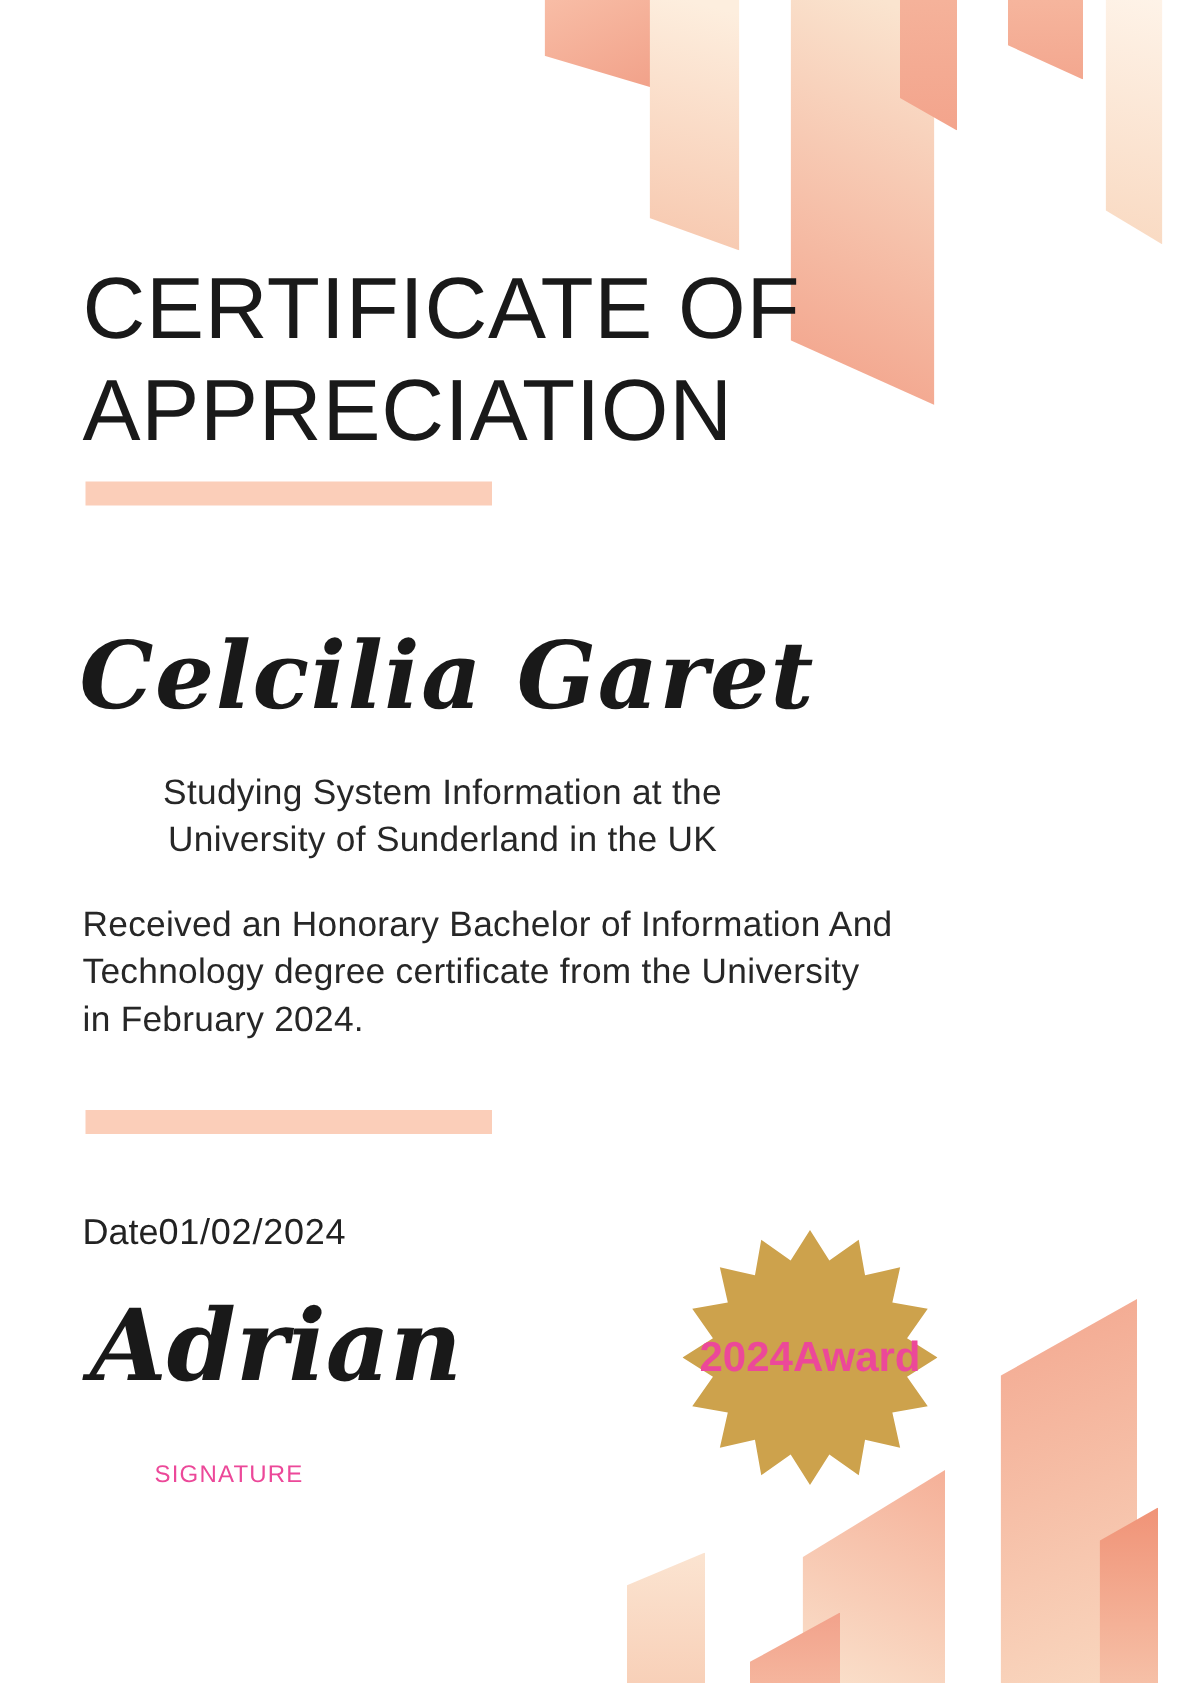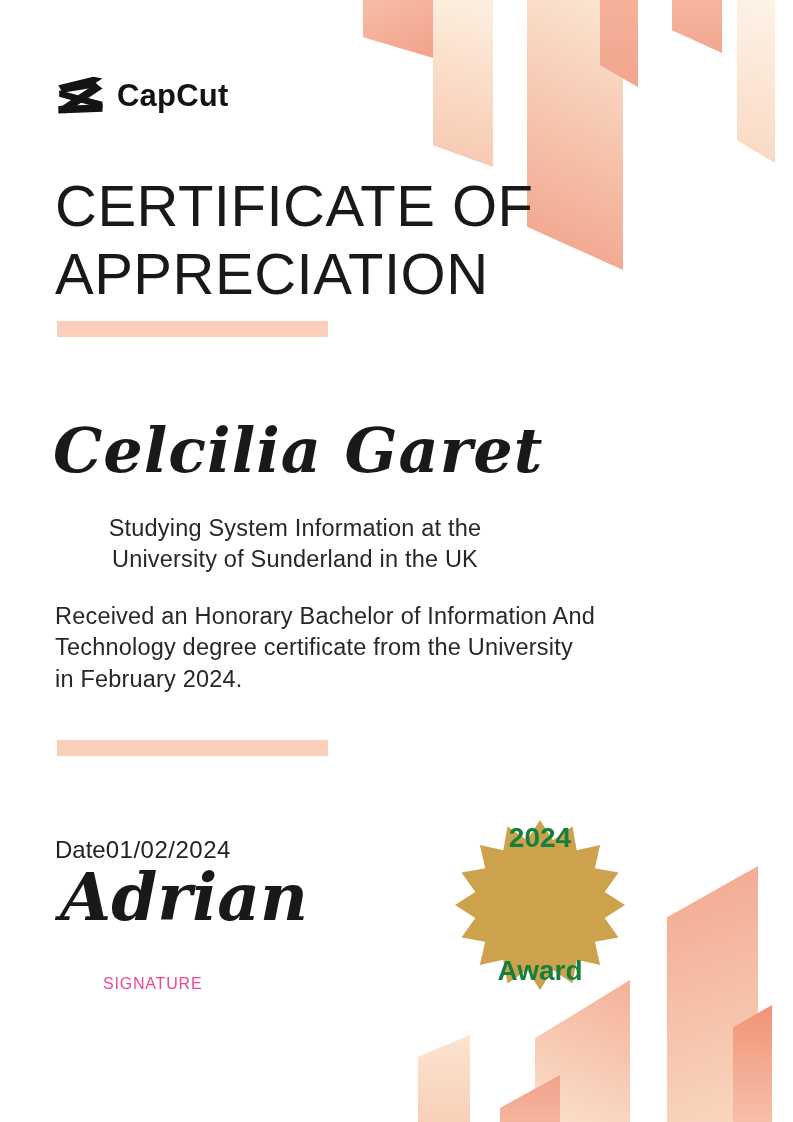--- a/index.html
+++ b/index.html
@@ -60,63 +60,50 @@
   .bar1{top:321px;}
   .bar2{top:740px;}
   .intro{position:absolute;left:55px;top:371px;font-size:24px;color:#262626;letter-spacing:0.2px;}
   .script{font-family:"DejaVu Serif", serif;font-style:italic;font-weight:700;color:#191919;}
   .recipient{position:absolute;left:53px;top:414px;font-size:62px;letter-spacing:1px;}
   .para{position:absolute;left:55px;font-size:23.5px;line-height:1.33;color:#272727;
         letter-spacing:0.2px;white-space:pre-line;}
   .study{top:513px;width:480px;text-align:center;}
   .award{top:601px;width:630px;}
   .date-row{position:absolute;left:55px;top:808px;font-size:24px;color:#222;}
-  .date-label{display:inline-block;margin-top:28px;}
+  .date-label{display:inline-block;}
   .date-value{display:inline-block;letter-spacing:0.5px;}
   .sig-script{position:absolute;left:60px;top:858px;font-size:66px;}
   .sig-label{position:absolute;left:103px;top:975px;font-size:16px;letter-spacing:0.8px;color:#ec4899;}
 
   
   .badge{position:absolute;left:455px;top:820px;width:170px;height:170px;}
   .badge svg{position:absolute;left:0;top:0;}
-  .badge-text{position:absolute;inset:0;display:flex;flex-direction:column;
-              align-items:center;justify-content:space-between;
-              font-size:28px;font-weight:600;line-height:1.32;color:#15803d;}
+  .badge-text{position:absolute;inset:0;display:flex;flex-direction:row;
+              align-items:center;justify-content:center;
+              font-size:28px;font-weight:600;line-height:1.32;color:#ec4899;}
 </style>
 </head>
 <body>
 
 <div class="page">
 
   <div class="strip sA"></div>
   <div class="strip sB"></div>
   <div class="strip sC"></div>
   <div class="strip sD"></div>
   <div class="strip sE"></div>
   <div class="strip sF"></div>
 
   <div class="strip sG"></div>
   <div class="strip sH"></div>
   <div class="strip sI"></div>
   <div class="strip sJ"></div>
   <div class="strip sK"></div>
 
-  <div class="logo">
-    <span>
-      <svg width="50" height="44" viewBox="0 0 60 52" xmlns="http://www.w3.org/2000/svg">
-        <g fill="#141414">
-          <path d="M4 13 L46 3 L57 5 L49 10 L53 15 L9 22 Z"></path>
-          <path d="M5 19 L57 33 L57 41 L5 27 Z"></path>
-          <path d="M49 11 L57 17 L12 47 L4 41 Z"></path>
-          <path d="M4 38 L57 36 L57 45 L4 47 Z"></path>
-        </g>
-      </svg>
-    </span>
-    <span class="logo-word">CapCut</span>
-  </div>
 
   <div class="title">
     <div>CERTIFICATE OF</div>
     <div>APPRECIATION</div>
   </div>
 
   <div class="bar bar1"></div>
 
 
   <div class="recipient script">Celcilia Garet</div>

